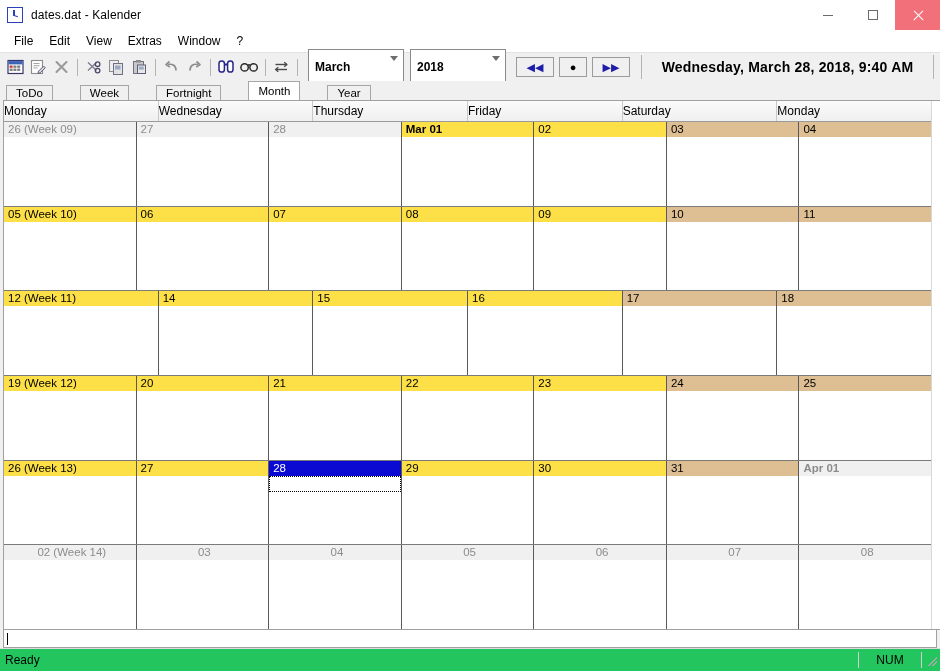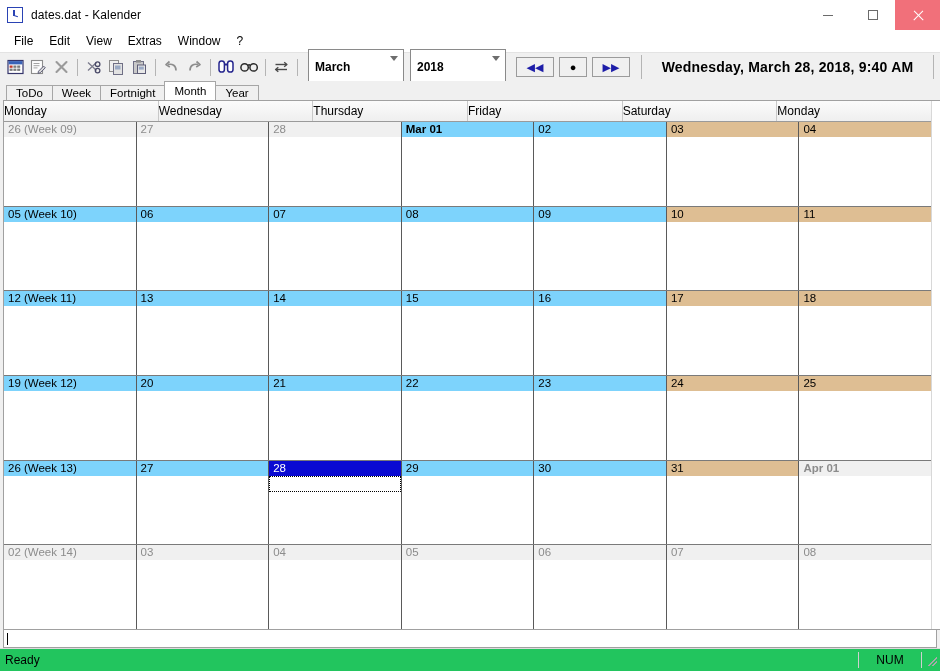--- a/index.html
+++ b/index.html
@@ -249,20 +249,21 @@
 
   
   .tabs {
     height: 19px;
     background: #f0f0f0;
     display: flex;
     align-items: flex-end;
     padding-left: 6px;
     flex: 0 0 auto;
     position: relative;
+    gap: 28px;
   }
   .tab {
     font-size: 11.5px;
     color: #000;
     padding: 2px 9px 2px 9px;
     background: #f0f0f0;
     border: 1px solid #a6a6a6;
     border-bottom: none;
     margin-right: -1px;
     height: 15px;
@@ -329,21 +330,21 @@
     background: linear-gradient(to bottom, #fbfbfb 0%, #efefef 100%);
   }
   .dow-cell:last-child { border-right: none; }
 
   .week-row {
     display: flex;
     flex: 1 1 0;
     border-bottom: 1px solid #7a7a7a;
     min-height: 0;
   }
-  .week-row:last-child { border-bottom: none; }
+  .week-row:last-child { border-bottom: none; text-align: center; }
 
   .day-cell {
     flex: 1 1 0;
     border-right: 1px solid #5a5a5a;
     box-sizing: border-box;
     display: flex;
     flex-direction: column;
     background: #ffffff;
     min-width: 0;
     position: relative;
@@ -353,21 +354,21 @@
   .day-head {
     height: 15px;
     flex: 0 0 auto;
     font-size: 11.5px;
     line-height: 15px;
     padding-left: 4px;
     box-sizing: border-box;
     white-space: nowrap;
     overflow: hidden;
     color: #000000;
-    background: #7dd3fc;
+    background: #fde047;
   }
   .day-cell.weekend .day-head { background: #debe93; }
   .day-cell.other .day-head   { background: #f0f0f0; color: #8c8c8c; }
   .day-cell.other.weekend .day-head { background: #f0f0f0; color: #8c8c8c; }
   .day-cell.firstday .day-head { font-weight: bold; }
   .day-cell.other.firstday .day-head { font-weight: bold; color: #8c8c8c; }
   .day-cell.selected .day-head {
     background: #0a0ad2;
     color: #ffffff;
   }
@@ -687,24 +688,20 @@
               <div class="day-head">11</div>
               <div class="day-body"></div>
             </div>
           </div>
           <div class="week-row">
             <div class="day-cell">
               <div class="day-head">12 (Week 11)</div>
               <div class="day-body"></div>
             </div>
             <div class="day-cell">
-              <div class="day-head">13</div>
-              <div class="day-body"></div>
-            </div>
-            <div class="day-cell">
               <div class="day-head">14</div>
               <div class="day-body"></div>
             </div>
             <div class="day-cell">
               <div class="day-head">15</div>
               <div class="day-body"></div>
             </div>
             <div class="day-cell">
               <div class="day-head">16</div>
               <div class="day-body"></div>

